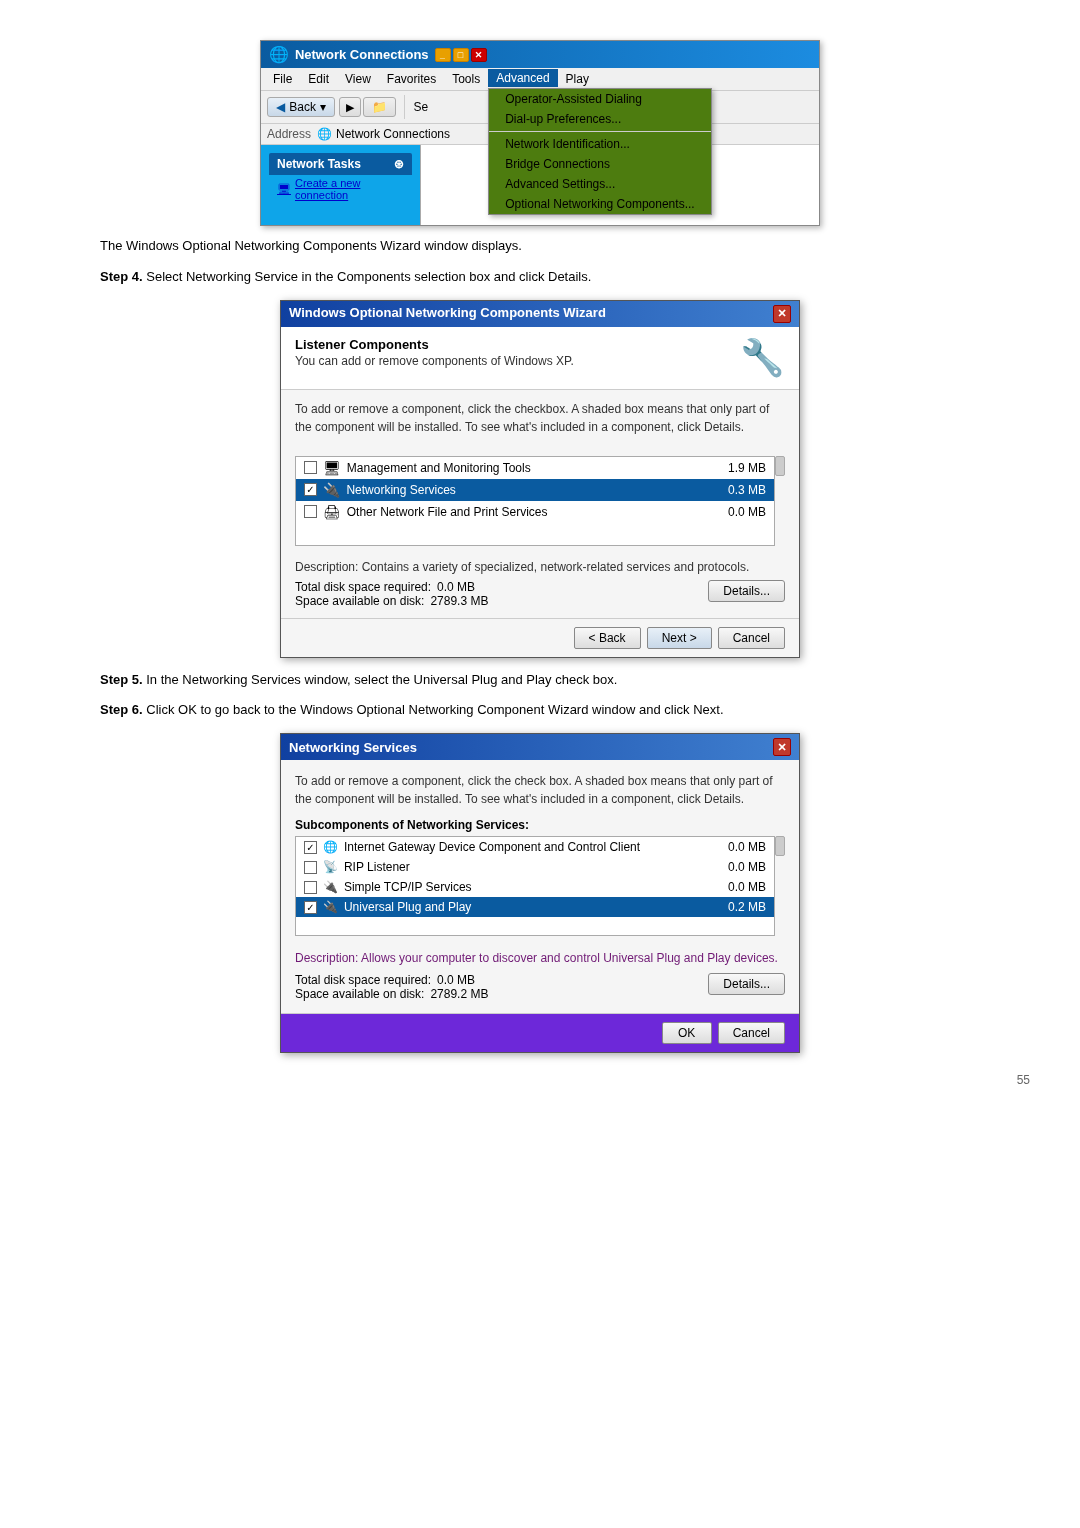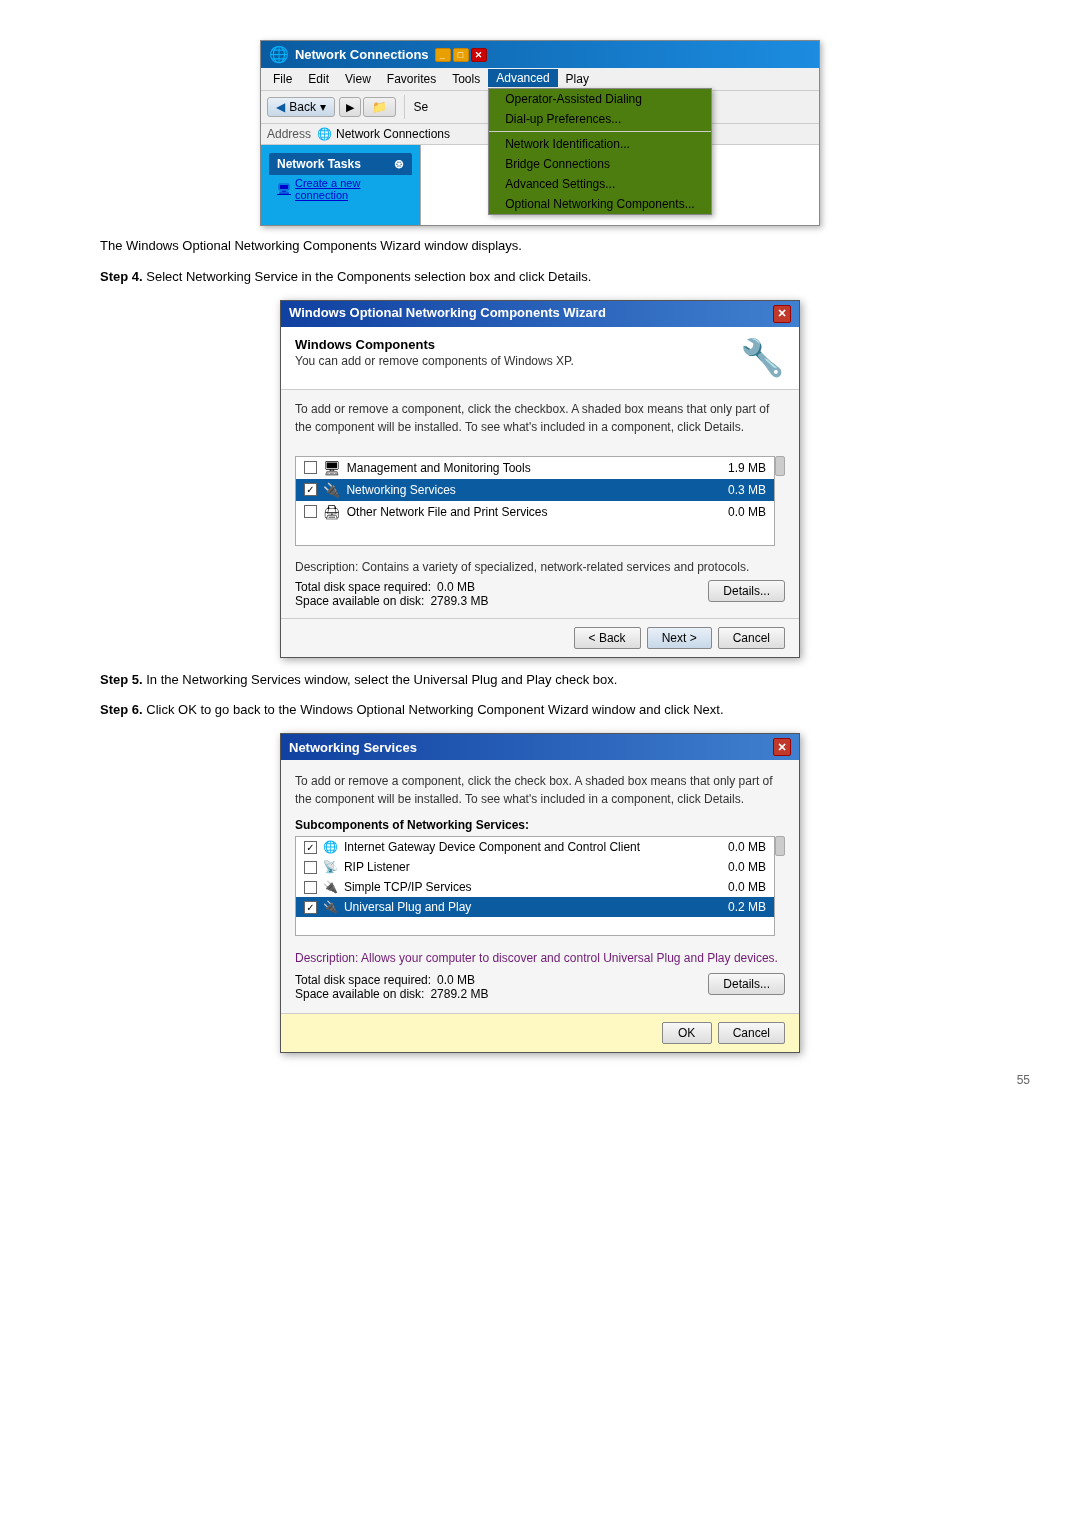--- a/index.html
+++ b/index.html
@@ -379,21 +379,21 @@
       margin: 6px 0;
       line-height: 1.4;
     }
     .ns-footer {
       display: flex;
       justify-content: flex-end;
       align-items: center;
       padding: 8px 14px;
       border-top: 1px solid #ccc;
       gap: 6px;
-      background: #fef9c3;
+      background: #6d28d9;
     }
     .ns-btn {
       padding: 3px 14px;
       font-size: 12px;
       background: linear-gradient(to bottom, #f8f8f8, #ddd);
       border: 1px solid #888;
       border-radius: 2px;
       cursor: pointer;
       min-width: 50px;
       text-align: center;
@@ -500,21 +500,21 @@
   <span class="step-label">Step 4.</span><span> Select Networking Service in the Components selection box and click Details.</span>
 </div>
 
 <div class="wizard-window">
   <div class="wizard-titlebar">
     <span>Windows Optional Networking Components Wizard</span>
     <div class="wizard-close-btn">✕</div>
   </div>
   <div class="wizard-header">
     <div>
-      <div class="wizard-header-title">Windows Components</div>
+      <div class="wizard-header-title">Listener Components</div>
       <div class="wizard-header-subtitle">You can add or remove components of Windows XP.</div>
     </div>
     <div class="wizard-header-icon">🔧</div>
   </div>
   <div class="wizard-body">
     <div class="wizard-info-box">
       <span>To add or remove a component, click the checkbox. A shaded box means that only part of the component will be installed. To see what's included in a component, click Details.</span>
     </div>
     <div style="display:flex;">
       <div class="wizard-list" style="flex:1;">

